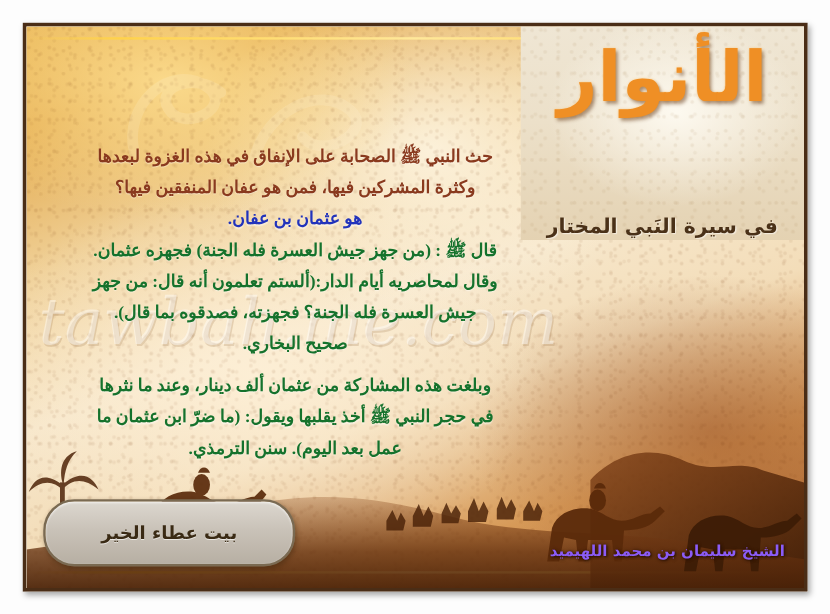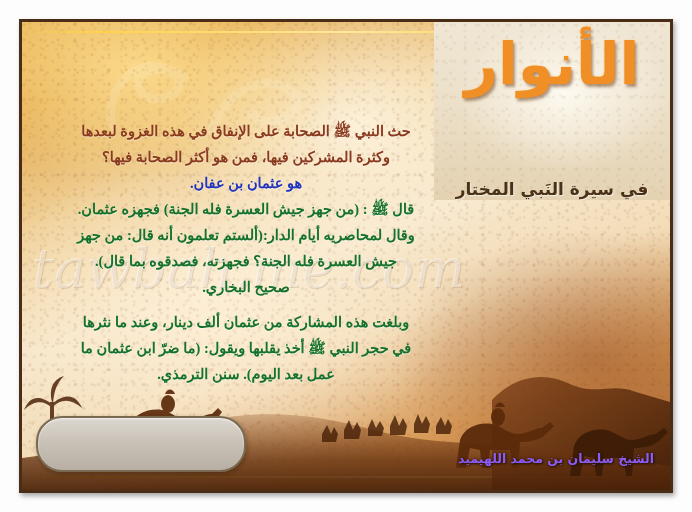--- a/index.html
+++ b/index.html
@@ -236,31 +236,32 @@
     <div class="title-panel">
       <div class="tp-grain"></div>
       <div class="main-title">الأنوار</div>
       <div class="sub-title">في سيرة النَبي المختار</div>
     </div>
 
     <div class="watermark">tawbah.me.com</div>
 
     <div class="body-text">
       <p class="ln c-brown">حث النبي ﷺ الصحابة على الإنفاق في هذه الغزوة لبعدها</p>
-      <p class="ln c-brown">وكثرة المشركين فيها، فمن هو أكثر الصحابة فيها؟</p>
+      <p class="ln c-brown">وكثرة المشركين فيها، فمن هو عفان المنفقين فيها؟</p>
       <p class="ln c-blue">هو عثمان بن عفان.</p>
       <p class="ln c-green">قال ﷺ : (من جهز جيش العسرة فله الجنة) فجهزه عثمان.</p>
       <p class="ln c-green">وقال لمحاصريه أيام الدار:(ألستم تعلمون أنه قال: من جهز</p>
       <p class="ln c-green">جيش العسرة فله الجنة؟ فجهزته، فصدقوه بما قال).</p>
       <p class="ln c-green">صحيح البخاري.</p>
       <div class="gap"></div>
       <p class="ln c-green">وبلغت هذه المشاركة من عثمان ألف دينار، وعند ما نثرها</p>
       <p class="ln c-green">في حجر النبي ﷺ أخذ يقلبها ويقول: (ما ضرّ ابن عثمان ما</p>
       <p class="ln c-green">عمل بعد اليوم). سنن الترمذي.</p>
     </div>
 
     <div class="logo-badge">
+      <div class="logo-ar">بيت عطاء الخير</div>
     </div>
 
     <div class="author">الشيخ سليمان بن محمد اللهيميد</div>
 
   </div>
 </div>
 
 </body></html>

